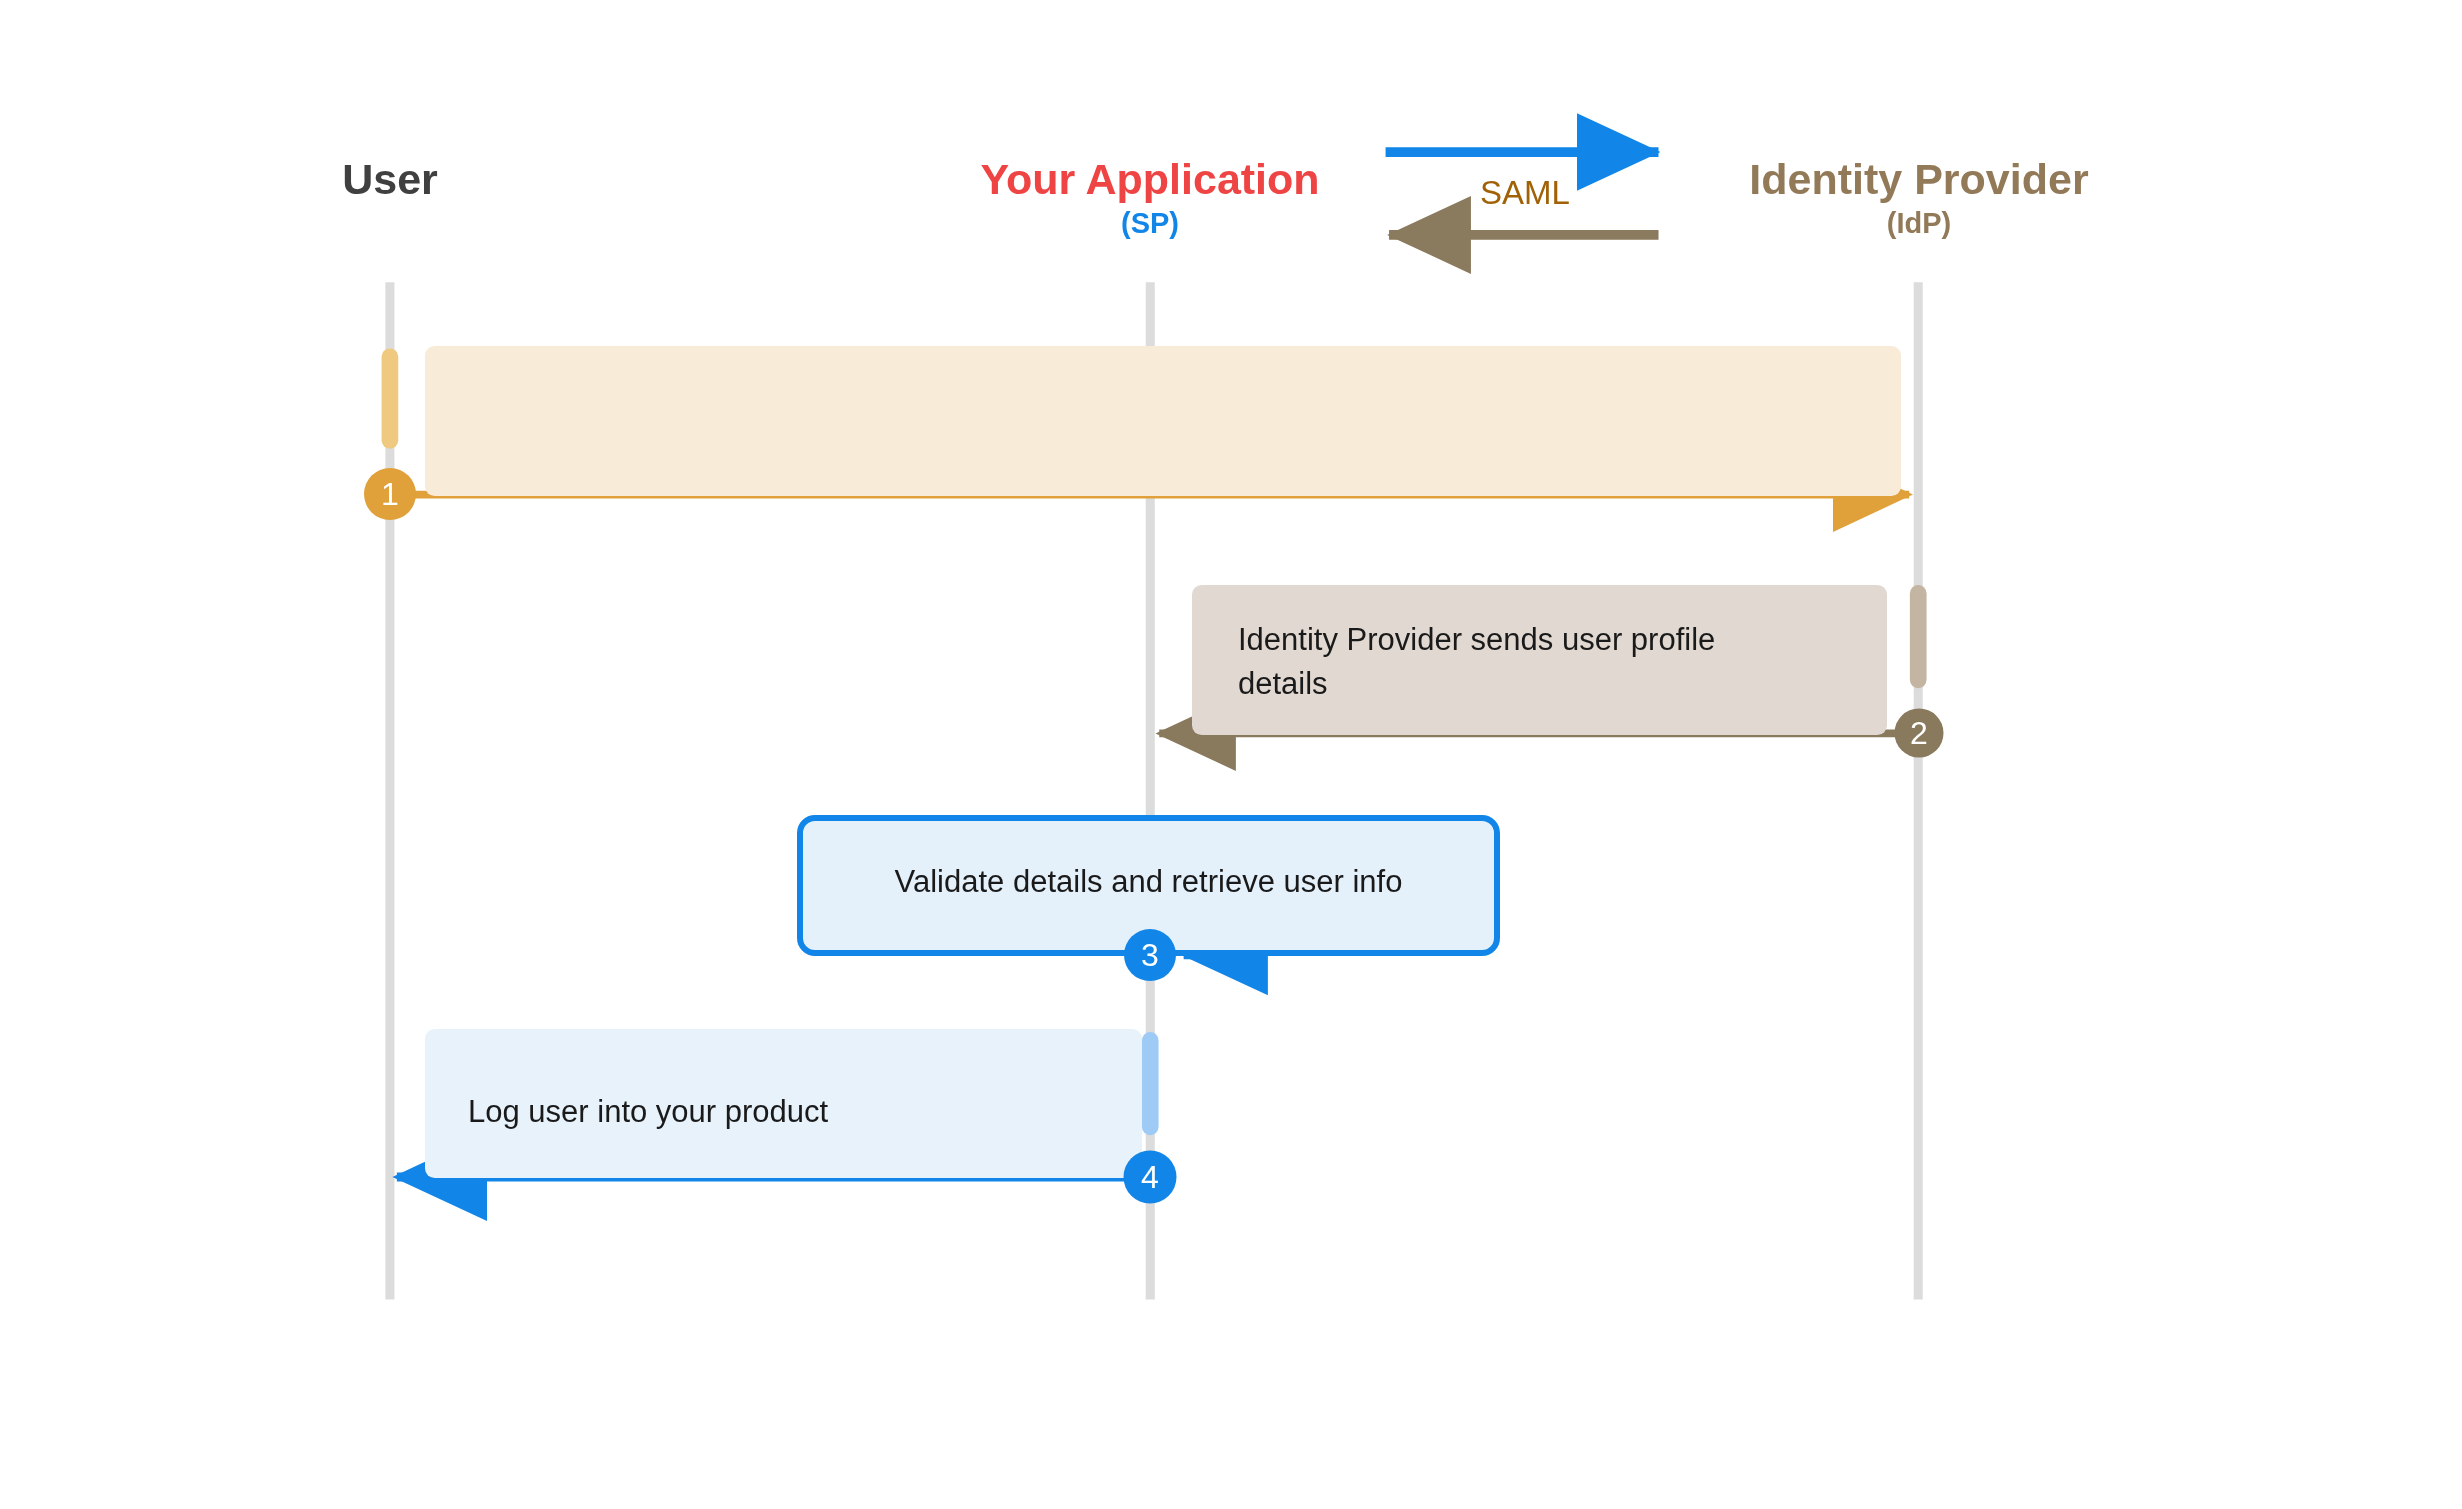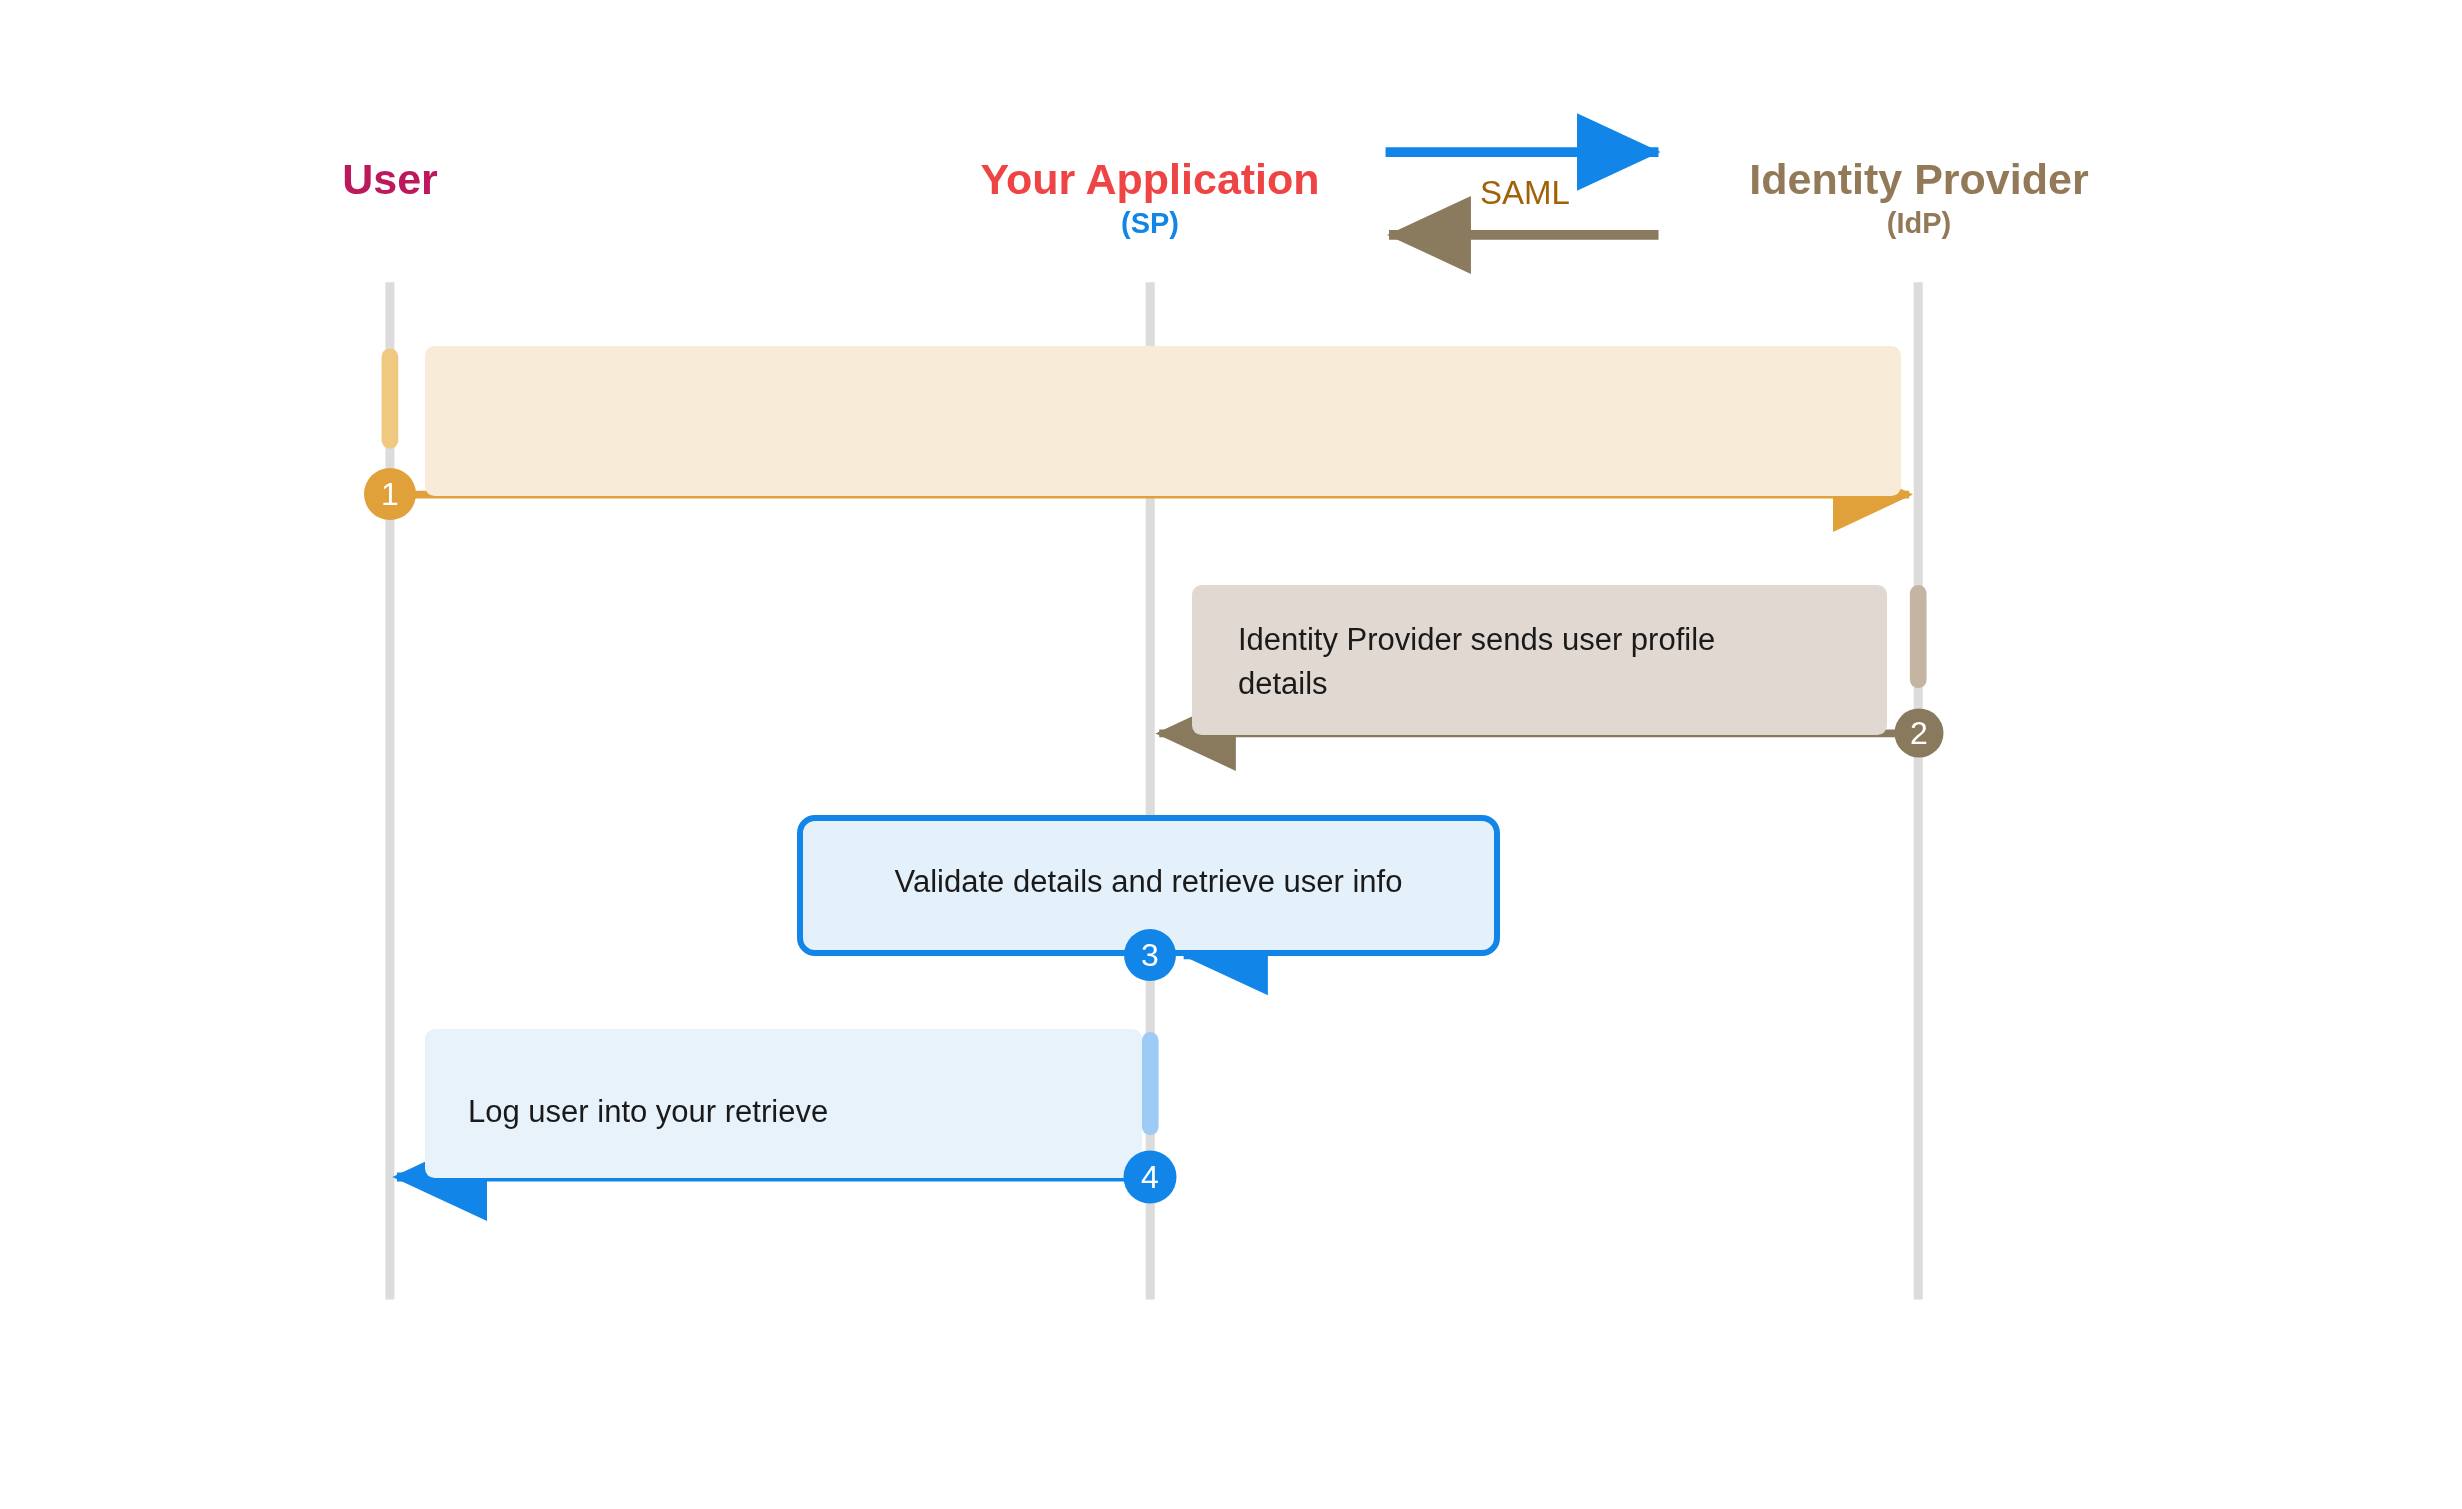--- a/index.html
+++ b/index.html
@@ -39,21 +39,21 @@
     line-height: 1.05;
     white-space: nowrap;
   }
   .actor-sub {
     font-size: 29px;
     font-weight: bold;
     line-height: 1.2;
     margin-top: 4px;
     white-space: nowrap;
   }
-  .actor-user .actor-name { color: #be185d; text-align: center; }
+  .actor-user .actor-name { color: #404040; text-align: center; }
   .actor-sp   .actor-name { color: #ef4444; }
   .actor-sp   .actor-sub  { color: #1286e8; }
   .actor-idp  .actor-name { color: #927a58; }
   .actor-idp  .actor-sub  { color: #927a58; }
 
   
   .saml-label {
     position: absolute;
     font-size: 33px;
     color: #a16207;
@@ -173,17 +173,17 @@
   <div class="band band-2" style="left:1192px; top:585px; width:695px; height:150px;"></div>
   <div class="band-text" style="left:1238px; top:618px; width:627px;">Identity Provider sends user profile</div>
   <div class="band-text" style="left:1238px; top:662px; width:627px;">details</div>
   <div class="step-circle c-2" style="left:1919px; top:733px; width:49px; height:49px;">2</div>
 
   <div class="band band-3" style="left:797px; top:815px; width:703px; height:141px;"></div>
   <div class="band-text center" style="left:797px; top:860px; width:703px;">Validate details and retrieve user info</div>
   <div class="step-circle c-3" style="left:1150px; top:955px; width:52px; height:52px;">3</div>
 
   <div class="band band-4" style="left:425px; top:1029px; width:717px; height:149px;"></div>
-  <div class="band-text" style="left:468px; top:1090px; width:655px;">Log user into your retrieve</div>
+  <div class="band-text" style="left:468px; top:1090px; width:655px;">Log user into your product</div>
   <div class="step-circle c-4" style="left:1150px; top:1177px; width:53px; height:53px;">4</div>
 
 </div>
 
 
 </body></html>

